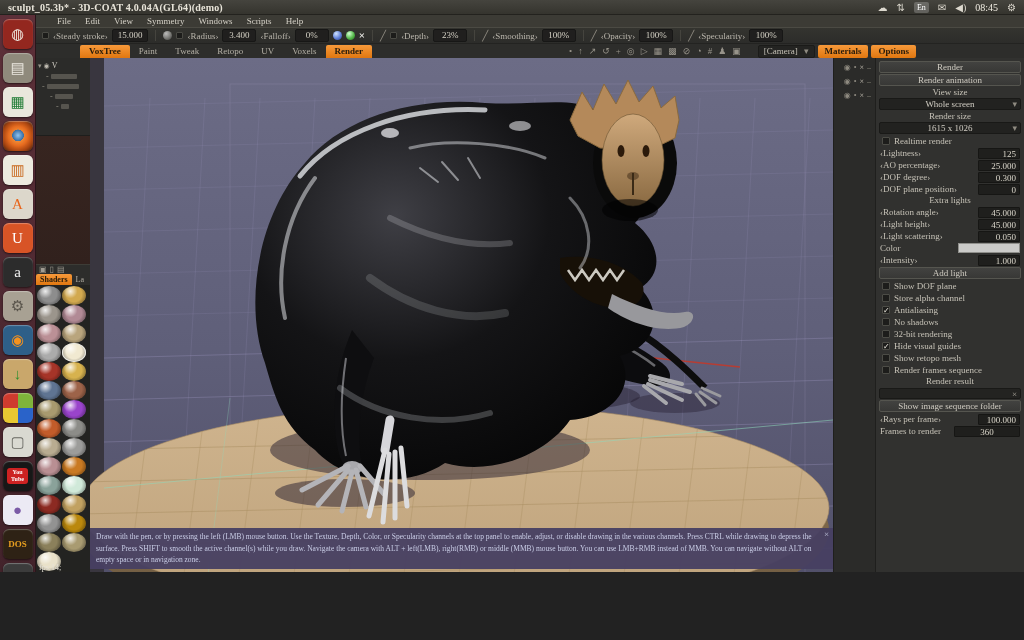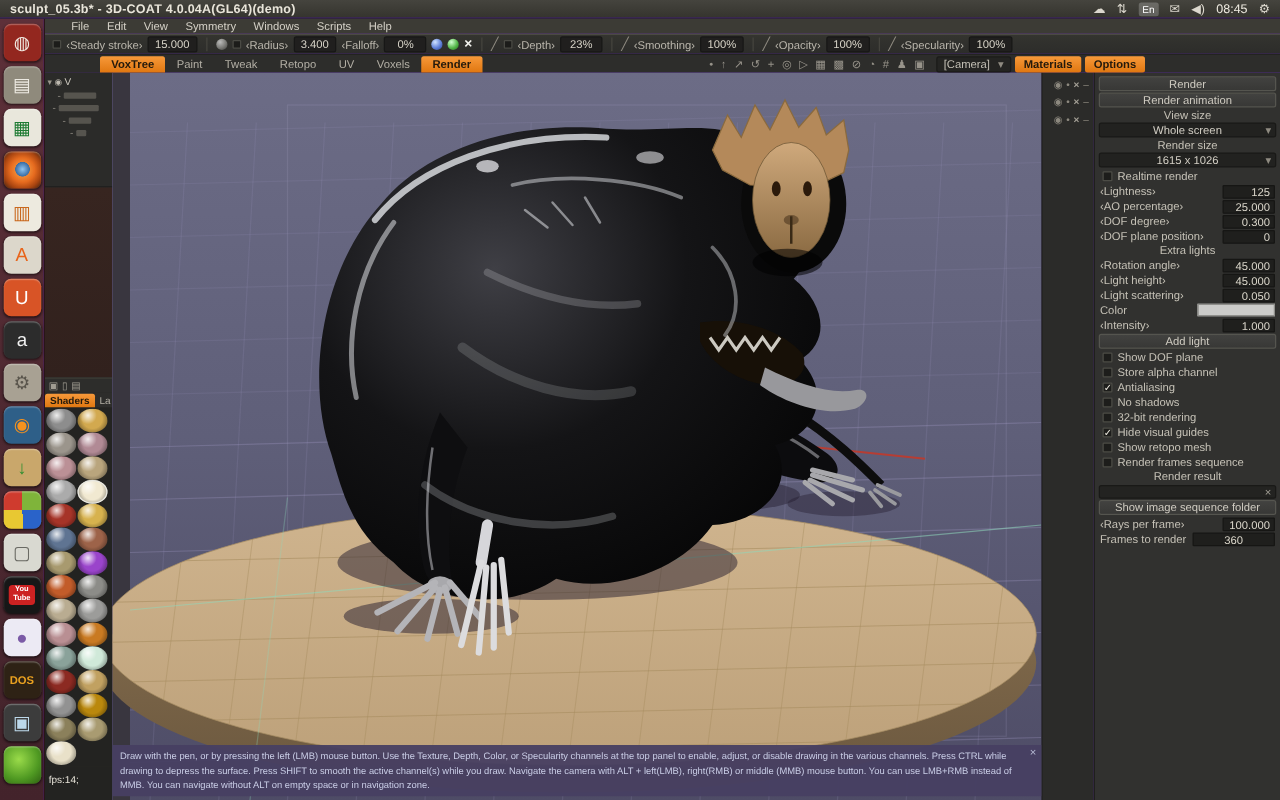--- a/index.html
+++ b/index.html
@@ -1,18 +1,18 @@
 <!DOCTYPE html>
 <html><head>
 <meta charset="utf-8">
 <style>
   * { margin:0; padding:0; box-sizing:border-box; }
   html,body { background:#222; }
-  #screen { position:relative; width:1024px; height:640px; overflow:hidden;
-    font-family:Liberation Sans, sans-serif; background:#6d28d9; color:#c8c4ba; }
+  #screen { position:relative; width:1024px; height:572px; overflow:hidden;
+    font-family:Liberation Serif, serif; background:#737373; color:#c8c4ba; }
 
   
   .titlebar { position:absolute; top:0; left:0; right:0; height:15px;
     background:linear-gradient(#45443e,#35342e); display:flex; align-items:center;
     padding:0 8px; border-bottom:1px solid #23221e; z-index:30; }
   .titlebar .wtitle { font-size:10px; font-weight:bold; color:#e9e5da; letter-spacing:.2px; }
   .tray { margin-left:auto; display:flex; align-items:center; gap:9px; font-size:10px; color:#dcd8ce; }
   .tray .kbd { background:rgba(255,255,255,.22); color:#fff; font-size:8px; padding:0 3px;
     border-radius:2px; line-height:11px; }
   .tray .clock { font-size:10px; color:#f0ece2; }
@@ -61,21 +61,21 @@
 
   .tabrow { position:absolute; top:44px; left:36px; right:0; height:14px;
     background:#2d2d2b; display:flex; align-items:center; z-index:20; }
   .tab { font-size:9px; color:#b3afa5; padding:0 9px; line-height:13px; }
   .tab.active, .side-btn { background:linear-gradient(#f7993a,#e07710); color:#241a0c;
     font-weight:bold; border-radius:2px 2px 0 0; }
   .side-btn { font-size:9px; padding:0 7px; line-height:13px; margin-left:3px; border-radius:2px; }
   .spacer { flex:1; }
   .nav-ico { font-size:9px; color:#97938a; padding:0 3px; line-height:13px; }
   .camera-dd { font-size:9px; color:#c4c0b6; background:#242422; border:1px solid #1b1b19;
-    padding:0 5px; margin-left:6px; line-height:11px; border-radius:2px; }
+    padding:0 5px; margin-left:14px; line-height:11px; border-radius:2px; }
   .camera-dd .dd { color:#8f8b81; margin-left:4px; }
   .endpad { width:108px; }
 
   
   .main { position:absolute; top:58px; left:36px; right:0; bottom:0; display:flex; z-index:10; }
 
   .leftcol { width:54px; display:flex; flex-direction:column; background:#2b2b29; }
   .voxpanel { height:92px; background:#2b2b29; border-bottom:1px solid #1e1e1c;
     padding:2px 2px; font-size:8px; color:#cfcbc1; }
   .vox-root { display:flex; align-items:center; gap:2px; height:11px; }
@@ -87,21 +87,21 @@
     gap:3px; padding:0 3px; font-size:8px; color:#a09c92; border-top:1px solid #3d3c36; }
   .shader-tabs { height:12px; background:#2d2d2b; display:flex; align-items:center; }
   .stab { font-size:8px; padding:0 4px; line-height:11px; }
   .stab.active { background:linear-gradient(#f7993a,#e07710); color:#241a0c; font-weight:bold; border-radius:2px 2px 0 0; }
   .stab.ghost { color:#b3afa5; }
   .shader-grid { display:grid; grid-template-columns:repeat(2,25px); background:#232321;
     padding:1px 1px; }
   .sphere { width:24px; height:19px; border-radius:50%; }
   .sphere.sel { outline:1px solid #e8e8e2; outline-offset:-1px; }
   .left-bottom { flex:1; background:#232321; position:relative; }
-  .fps { position:absolute; bottom:12px; left:3px; font-size:8px; color:#e6e2d8; }
+  .fps { position:absolute; bottom:0; left:3px; font-size:8px; color:#e6e2d8; }
 
   
   .viewport { width:743px; position:relative; background:#5d5d76; }
   .viewport svg { display:block; }
   .help-overlay { position:absolute; left:0; right:0; bottom:3px;
     background:rgba(71,63,98,.95); color:#c9cde6; font-size:7.5px; line-height:1.55;
     padding:3px 14px 3px 6px; }
   .help-close { position:absolute; top:2px; right:4px; color:#b9bdd6; font-size:9px; line-height:9px; }
 
   

